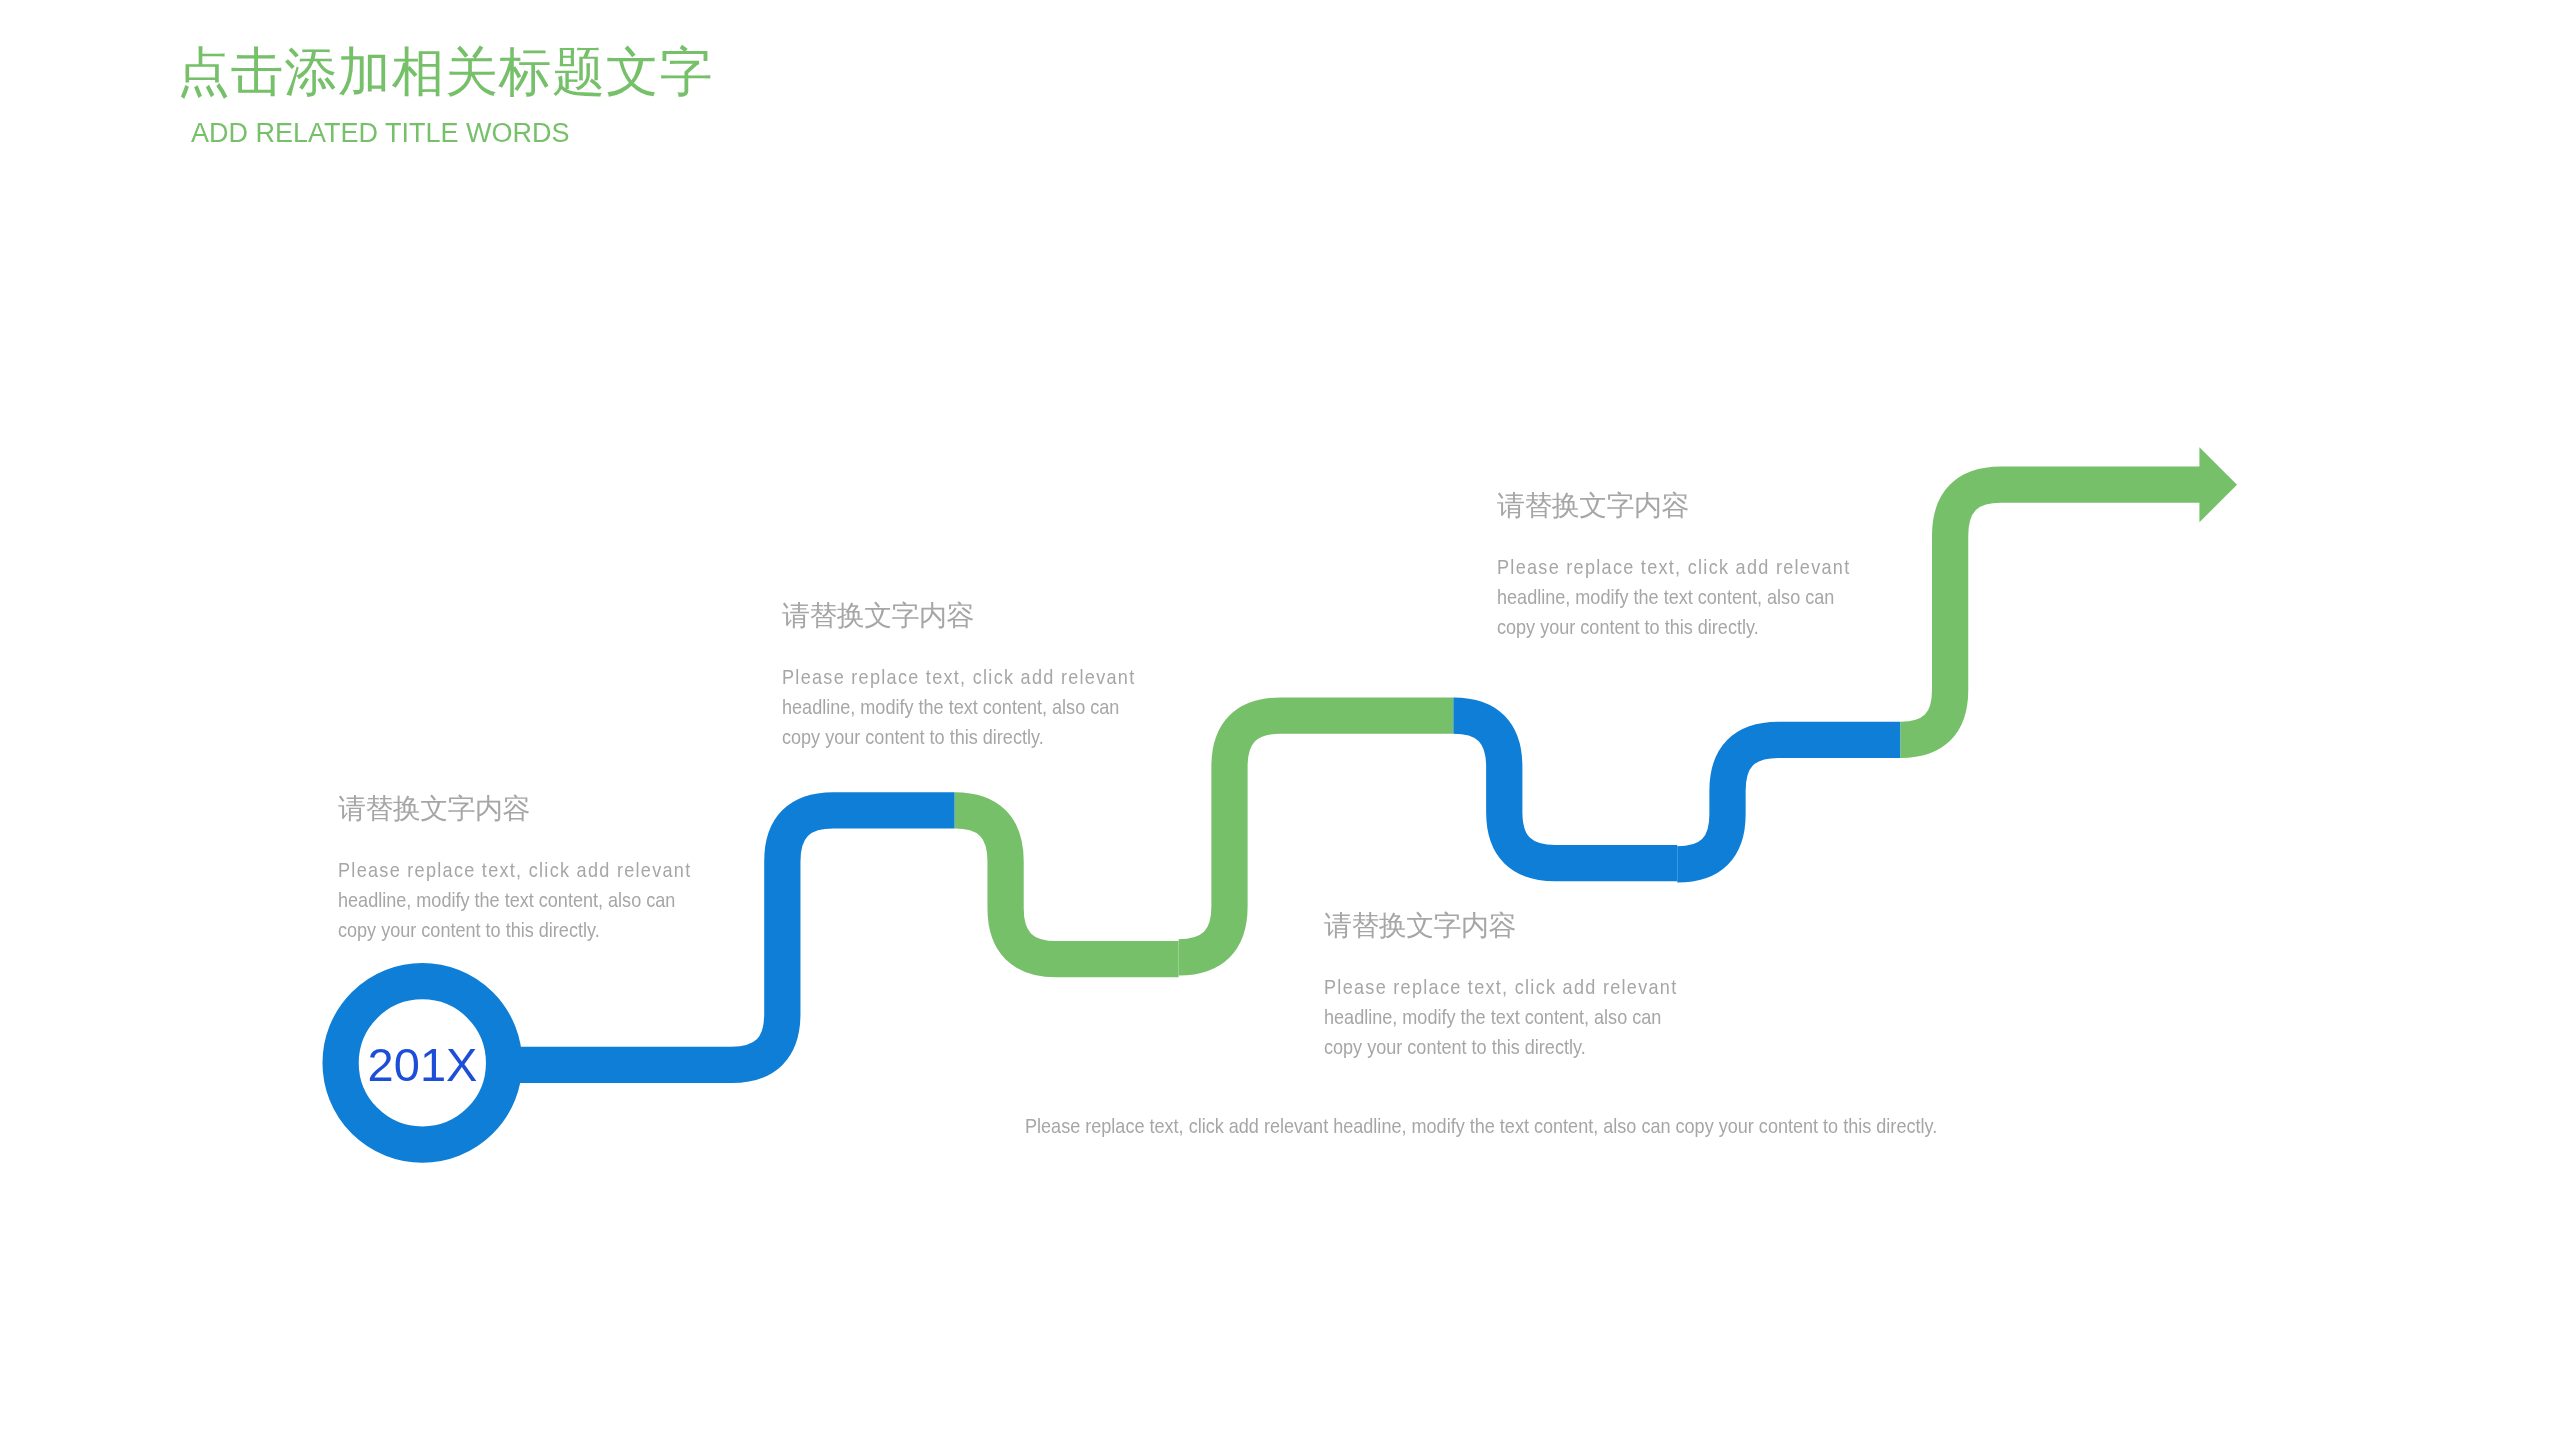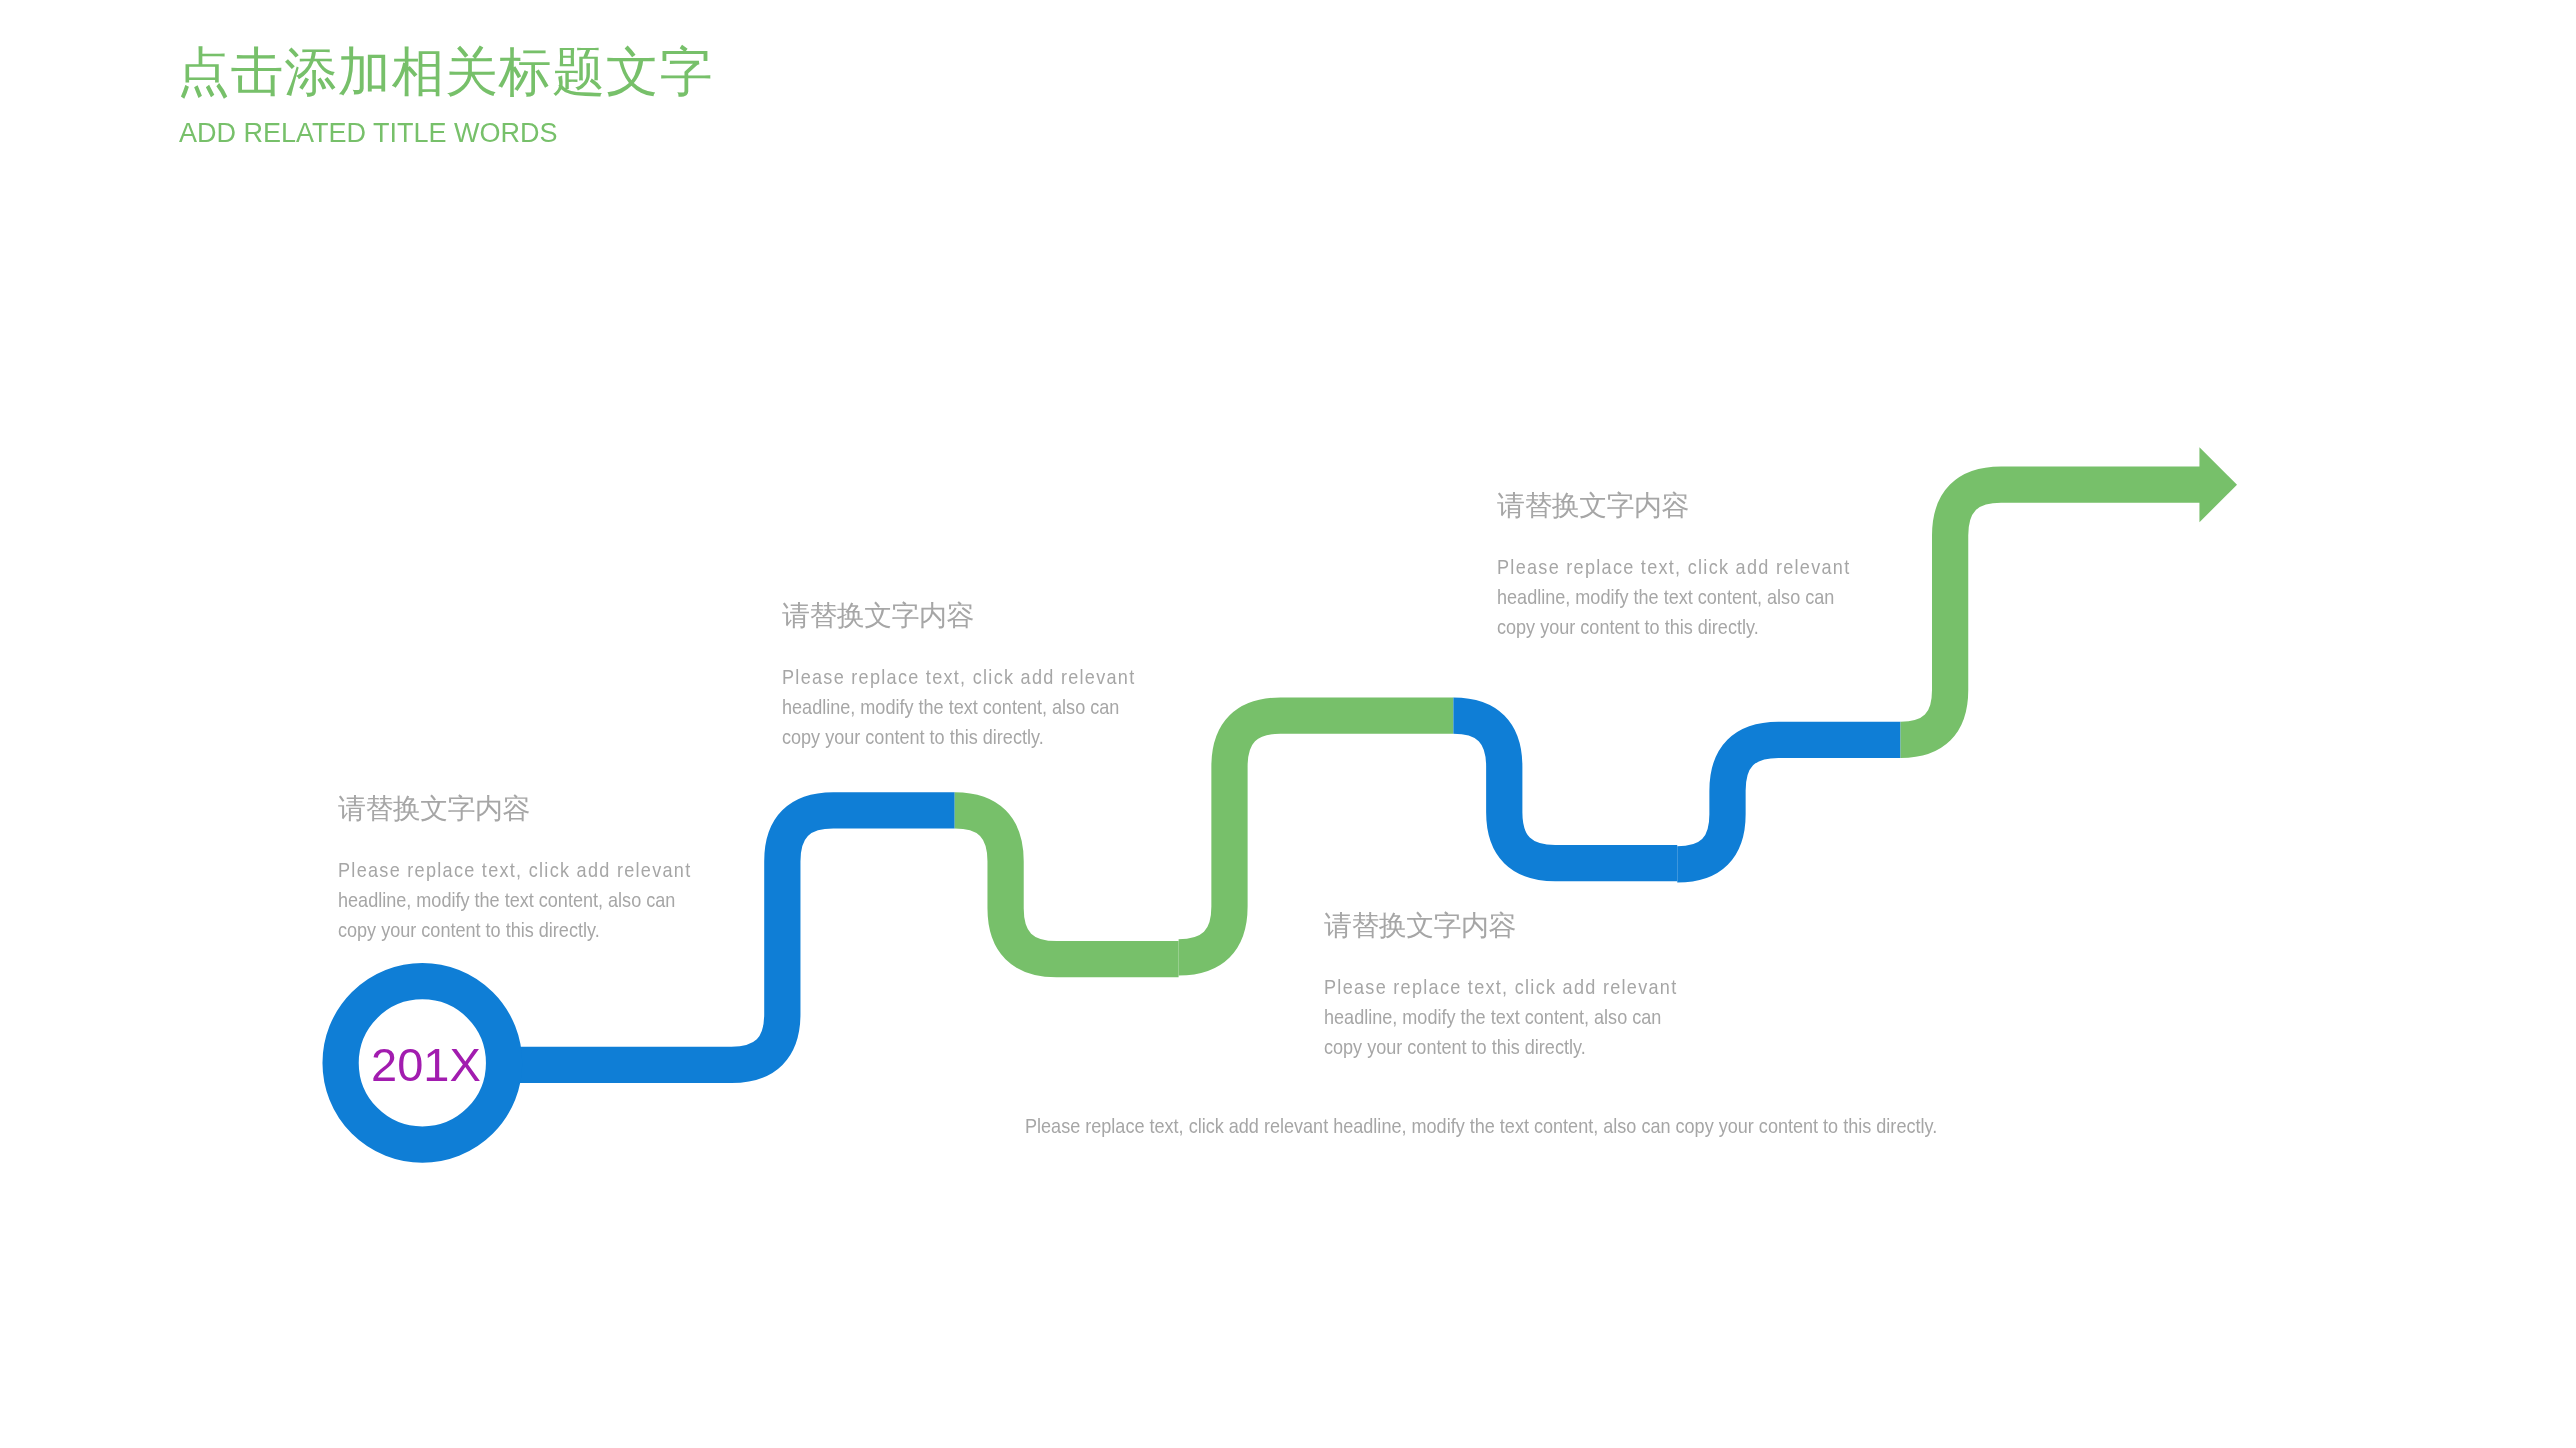--- a/index.html
+++ b/index.html
@@ -1,24 +1,24 @@
 <!DOCTYPE html>
 <html style="font-size:10.2px"><head>
 <meta charset="utf-8">
 <style>
   html, body { margin: 0; padding: 0; background: #ffffff; }
   body { width: 2576px; height: 1449px; position: relative; overflow: hidden;
          font-family: "Liberation Sans", "DejaVu Sans", sans-serif; }
   .abs { position: absolute; }
   .title-cn { left: 177px; top: 40px; font-size: 53px; line-height: 64px; color: #77C06A;
               font-family: "DejaVu Sans", "Liberation Sans", sans-serif; white-space: nowrap; letter-spacing: 0.6px; }
-  .title-en { left: 179px; top: 118px; font-size: 27px; line-height: 30.5px; color: #77C06A; white-space: nowrap; }
+  .title-en { left: 191px; top: 118px; font-size: 27px; line-height: 30.5px; color: #77C06A; white-space: nowrap; }
   svg.path { position: absolute; left: 0; top: 0; }
-  .year { position: absolute; left: 359px; top: 1037px; width: 127px; text-align: left;
-          font-size: 47px; line-height: 55px; color: #a21caf; padding-left: 12px; }
+  .year { position: absolute; left: 359px; top: 1037px; width: 127px; text-align: center;
+          font-size: 47px; line-height: 55px; color: #1d4ed8; }
   .block { position: absolute; width: 420px; color: #A6A6A6; }
   .block .head { font-family: Liberation Serif, serif; font-size: 28px; line-height: 45px;
                  white-space: nowrap; letter-spacing: -0.6px; }
   .block .line { font-size: 21px; line-height: 30px; white-space: nowrap; transform-origin: 0 0;
                  transform: scaleX(0.86); }
   .block .line.spaced { letter-spacing: 1.5px; }
   .block .body { margin-top: 24px; }
   .caption { position: absolute; left: 1025px; top: 1113px; font-size: 21px; line-height: 25.4px;
              color: #A6A6A6; white-space: nowrap; transform-origin: 0 0; transform: scaleX(0.86); }
 </style>

